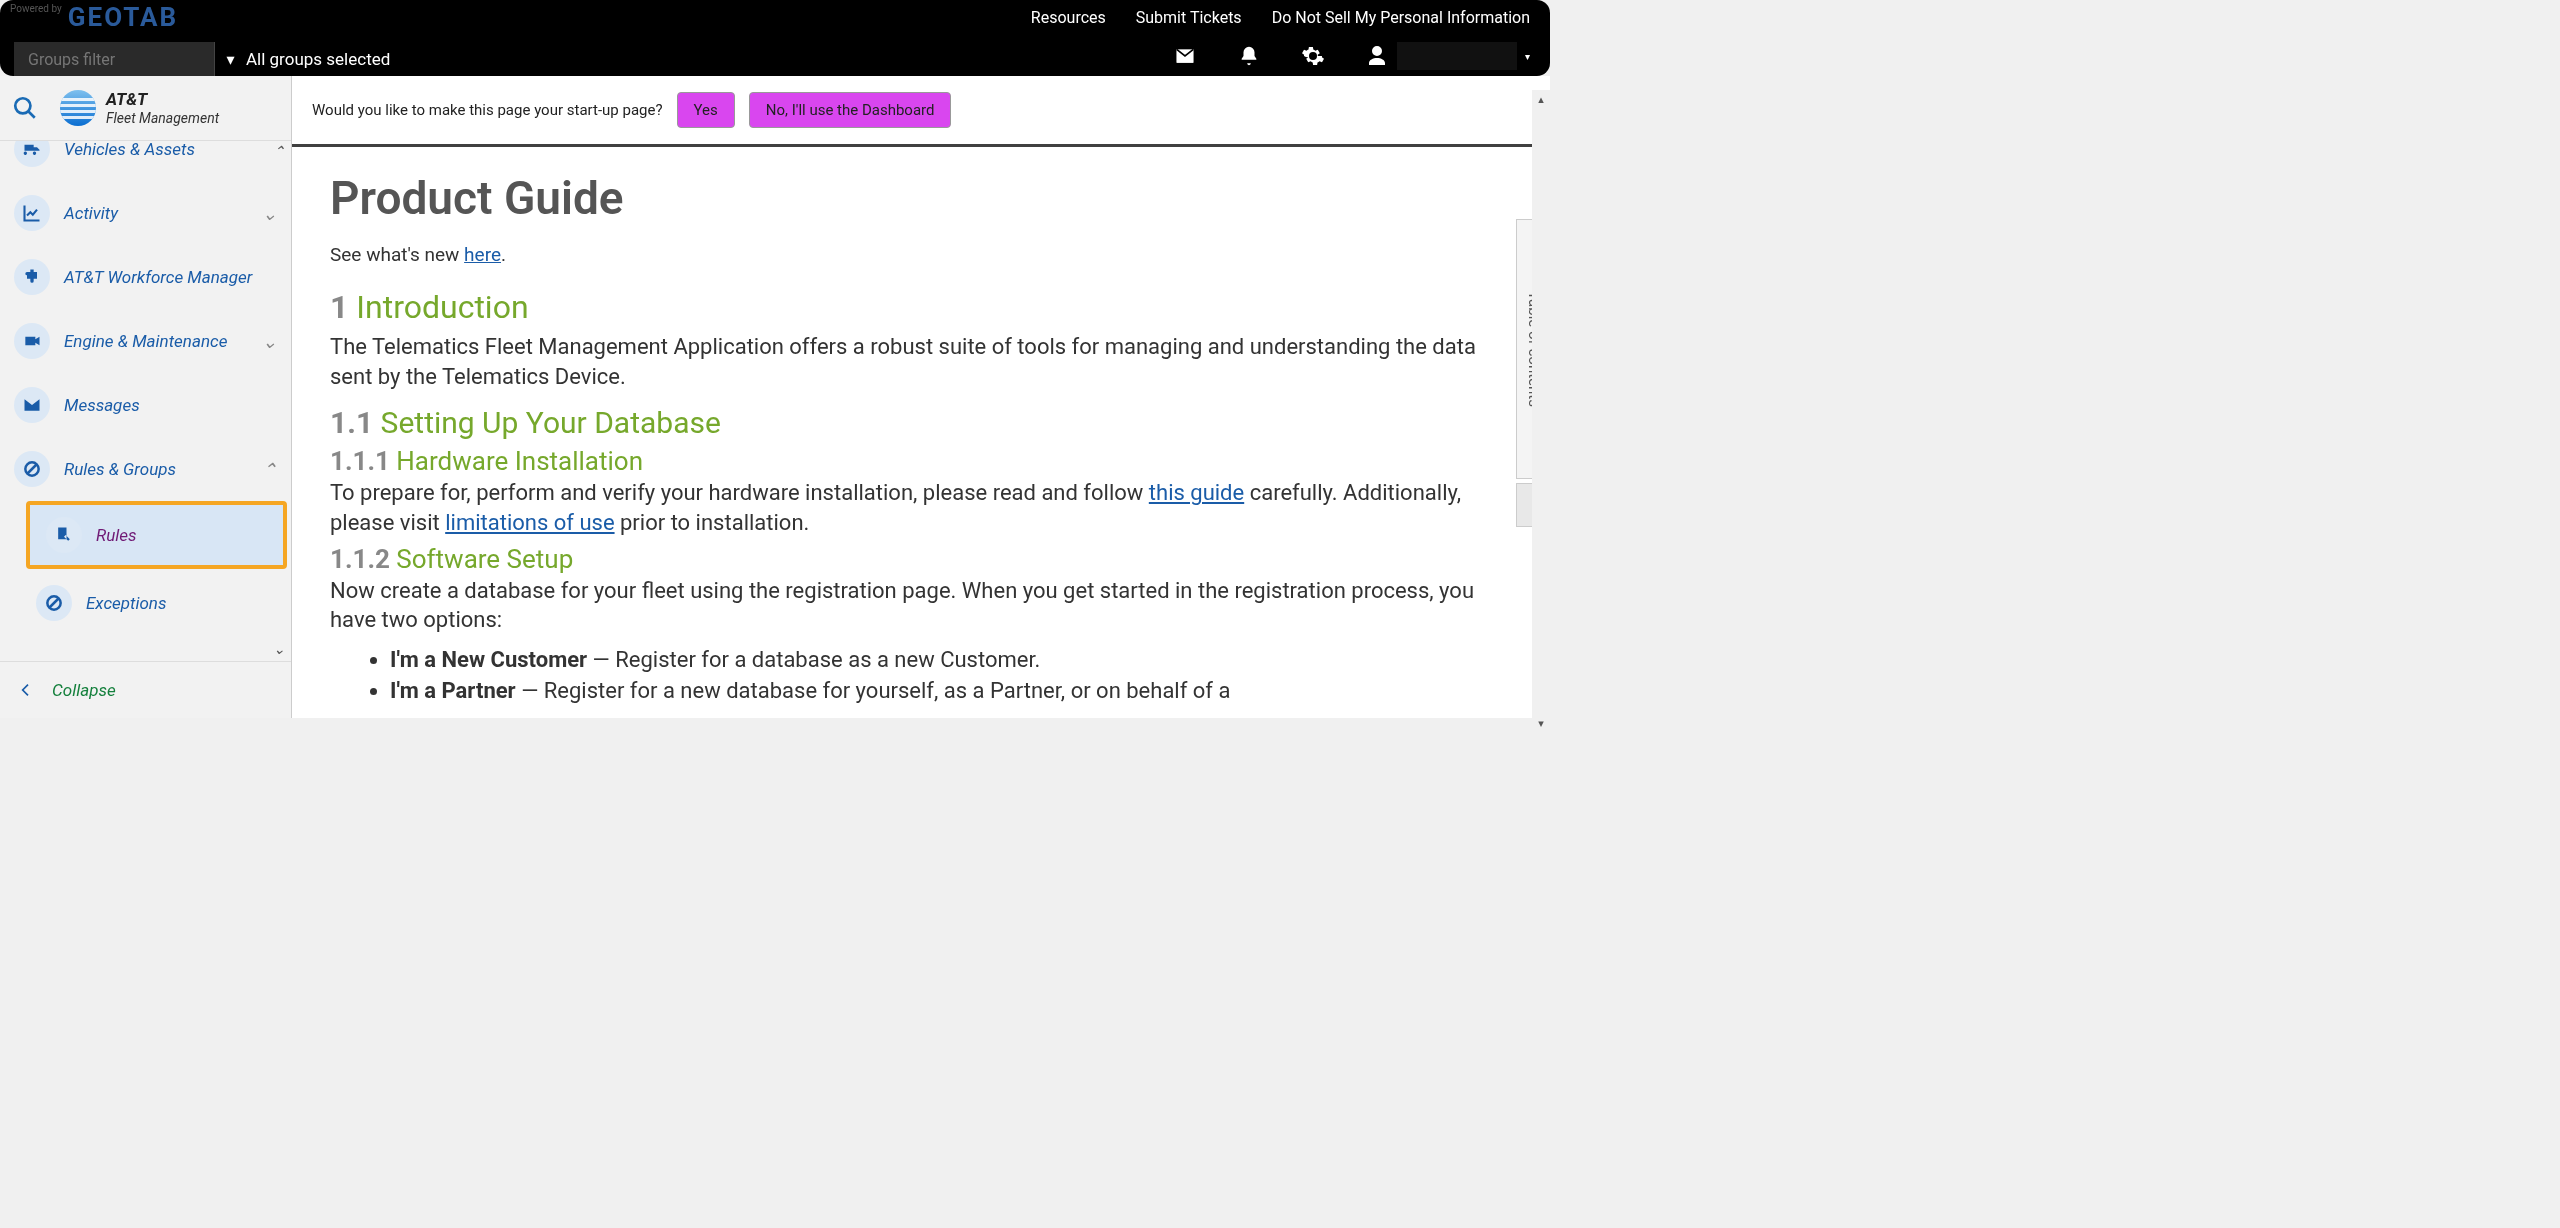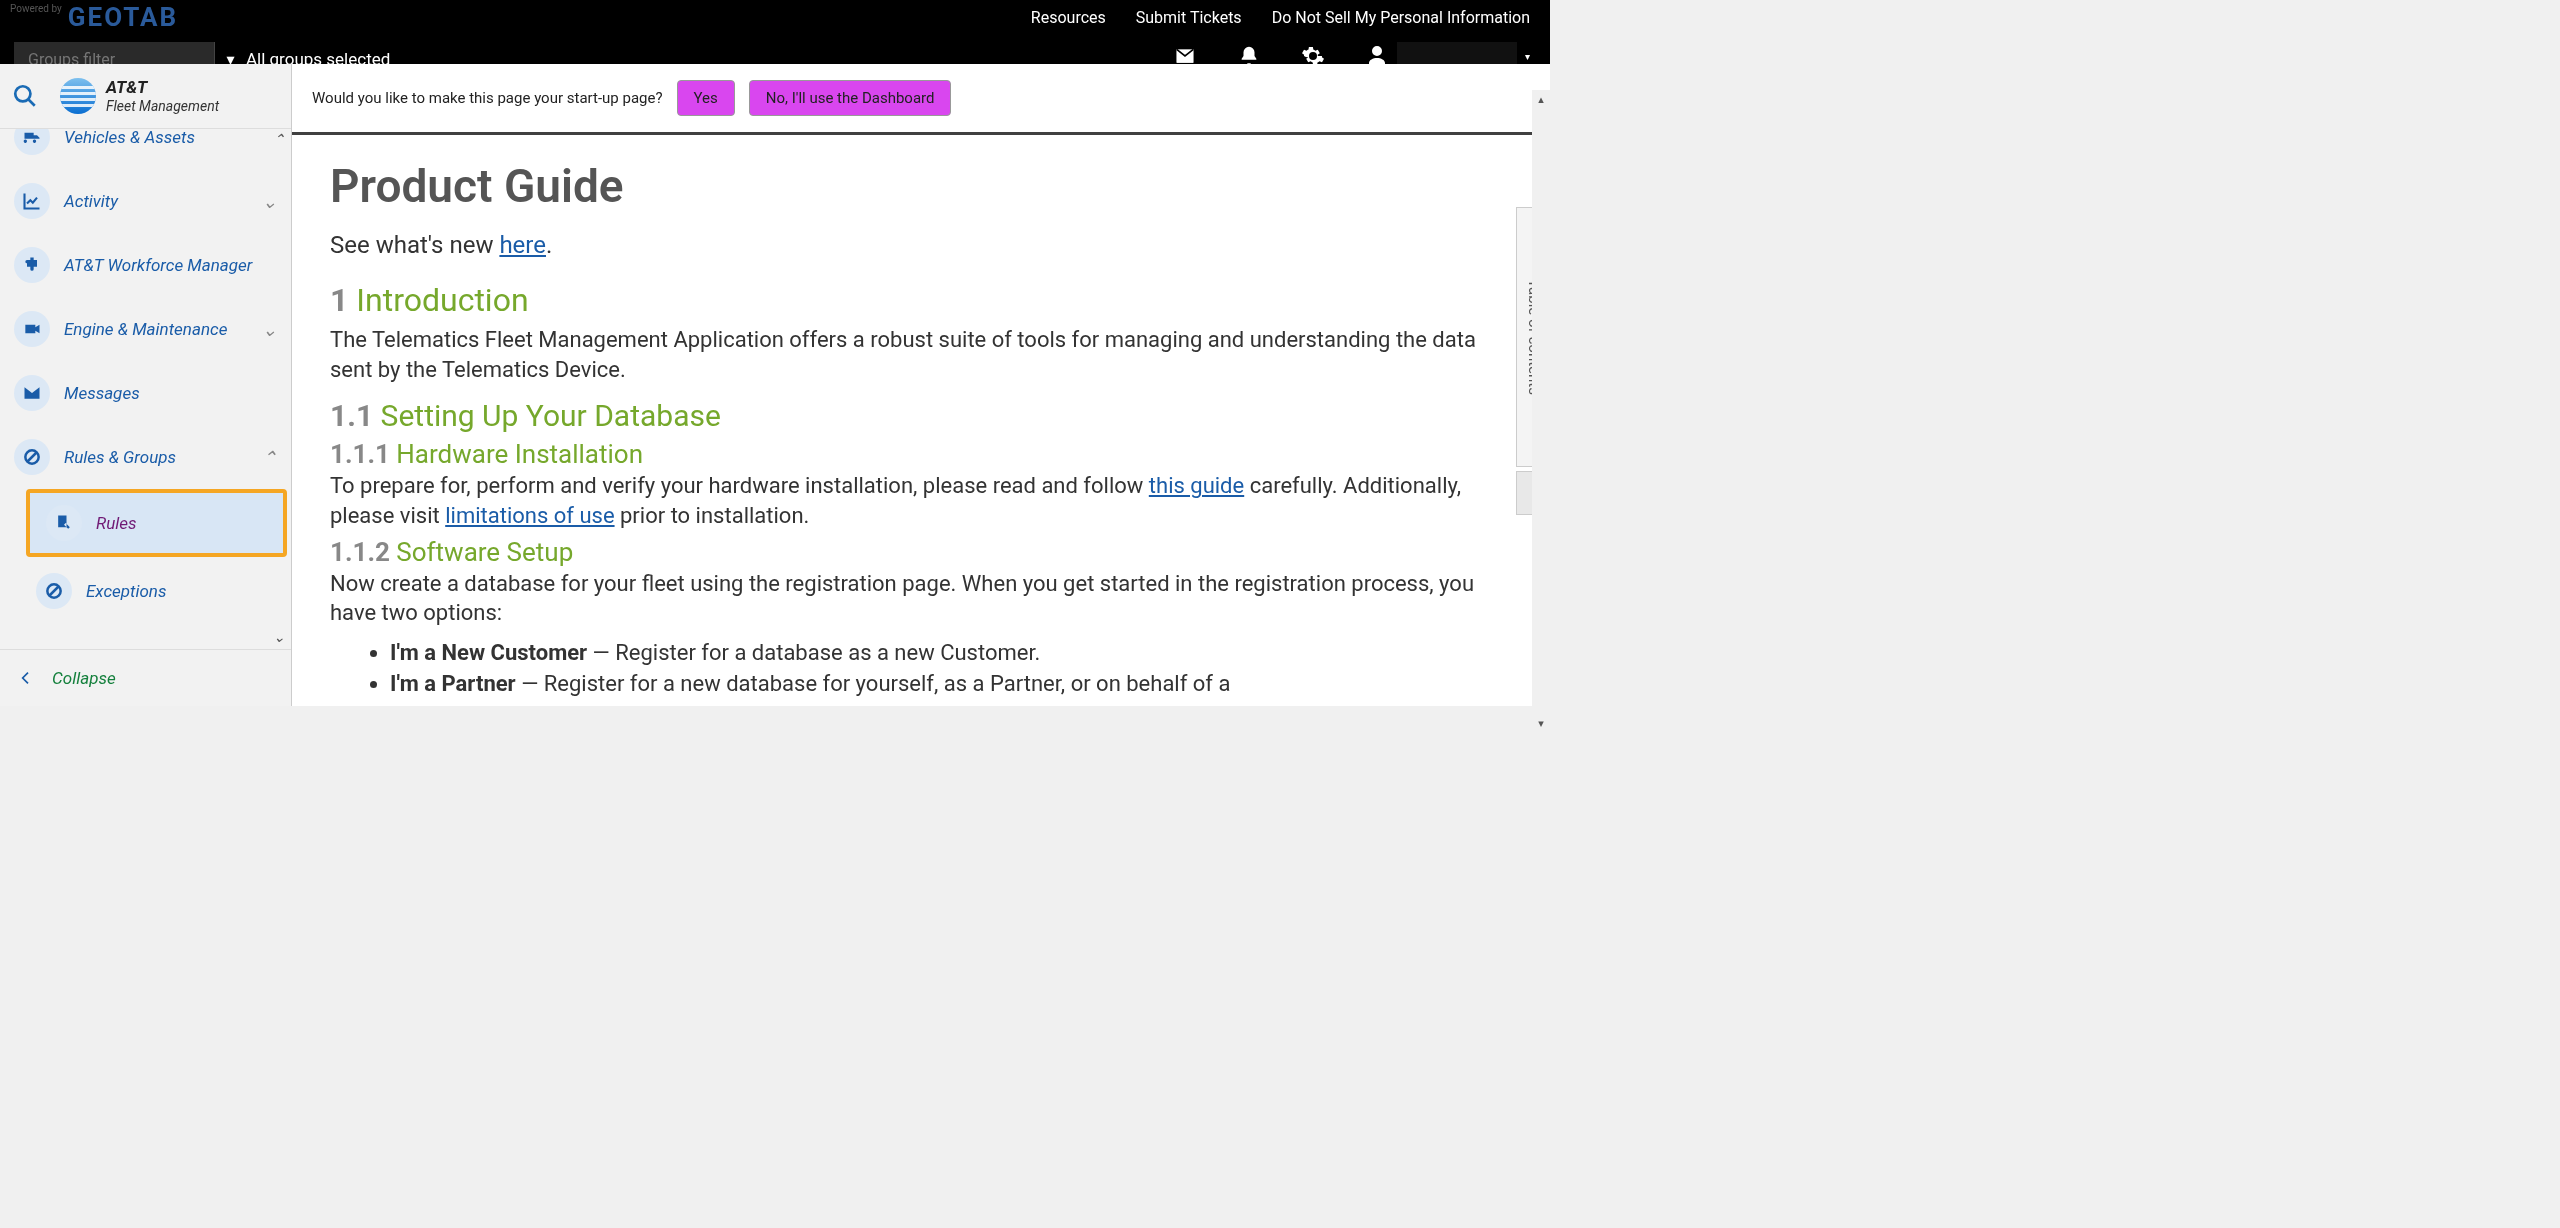--- a/index.html
+++ b/index.html
@@ -1,18 +1,18 @@
 <!DOCTYPE html>
 <html><head>
 <meta charset="utf-8">
 <style>
 * { margin: 0; padding: 0; box-sizing: border-box; font-family: -apple-system, BlinkMacSystemFont, "Segoe UI", Roboto, Arial, sans-serif; }
 body { background: #f0f0f0; width: 1550px; height: 732px; overflow: hidden; position: relative; }
 
-.top-bar { background: #000; height: 64px; display: flex; align-items: flex-start; position: relative; }
+.top-bar { background: #000; height: 76px; display: flex; align-items: flex-start; position: relative; border-radius: 13px; }
 .powered-by { color: #555; font-size: 10px; margin: 4px 0 0 10px; line-height: 1; }
 .geotab-logo { color: #2a5a9a; font-size: 26px; font-weight: bold; letter-spacing: 2px; margin-left: 6px; margin-top: 2px; }
 .top-links { position: absolute; top: 8px; right: 20px; display: flex; gap: 30px; }
 .top-links a { color: #fff; text-decoration: none; font-size: 16px; }
 .groups-filter { position: absolute; left: 14px; top: 42px; height: 34px; display: flex; align-items: center; }
 .groups-input { background: #2a2a2a; color: #888; border: none; padding: 0 14px; height: 34px; width: 200px; font-size: 16px; }
 .groups-dd { background: #000; color: #fff; width: 32px; height: 34px; display: flex; align-items: center; justify-content: center; cursor: pointer; border-left: 1px solid #444; }
 .groups-label { color: #fff; font-size: 17px; }
 .top-icons { position: absolute; right: 20px; top: 42px; display: flex; align-items: center; gap: 40px; }
 .top-icons .icon { width: 24px; height: 24px; display: flex; align-items: center; justify-content: center; }
@@ -49,21 +49,21 @@
 .highlight-box .nav-item { color: #701a75; padding-left: 16px; }
 .sidebar-footer { border-top: 1px solid #ddd; padding: 18px 18px; display: flex; align-items: center; gap: 18px; cursor: pointer; color: #15803d; font-size: 17px; }
 .sidebar-footer svg { stroke: #1a5ca8; fill:none; stroke-width:2.5; }
 
 .content { flex: 1; background: #fff; position: relative; display: flex; flex-direction: column; overflow: hidden; }
 .startup-bar { padding: 16px 20px; border-bottom: 3px solid #404040; display: flex; align-items: center; gap: 14px; font-size: 15px; color: #222; }
 .startup-bar button { background: #d946ef; border: 1px solid #999; border-radius: 4px; padding: 8px 16px; font-size: 15px; cursor: pointer; color: #222; }
 
 .doc-area { flex: 1; overflow: hidden; padding: 24px 60px 0 38px; position: relative; }
 .doc-area h1 { font-size: 46px; font-weight: 600; color: #555; margin-bottom: 18px; }
-.doc-area .intro-line { font-size: 24px; color: #333; margin-bottom: 22px; }
+.doc-area .intro-line { font-size: 19px; color: #333; margin-bottom: 22px; }
 .doc-area a { color: #1a5ca8; text-decoration: underline; }
 .section-num { color: #888; font-weight: bold; }
 .h-green { color: #76a82c; font-weight: 400; }
 .h2-row { font-size: 32px; margin-bottom: 6px; }
 .h3-row { font-size: 30px; margin-bottom: 4px; margin-top: 14px; }
 .h4-row { font-size: 26px; margin-bottom: 2px; margin-top: 6px; }
 .body-txt { font-size: 22px; color: #333; line-height: 1.35; }
 .bullet-list { margin-top: 10px; margin-left: 60px; }
 .bullet-list li { font-size: 22px; color: #333; line-height: 1.4; list-style: disc; }
 .bullet-list li b { font-weight: bold; }

